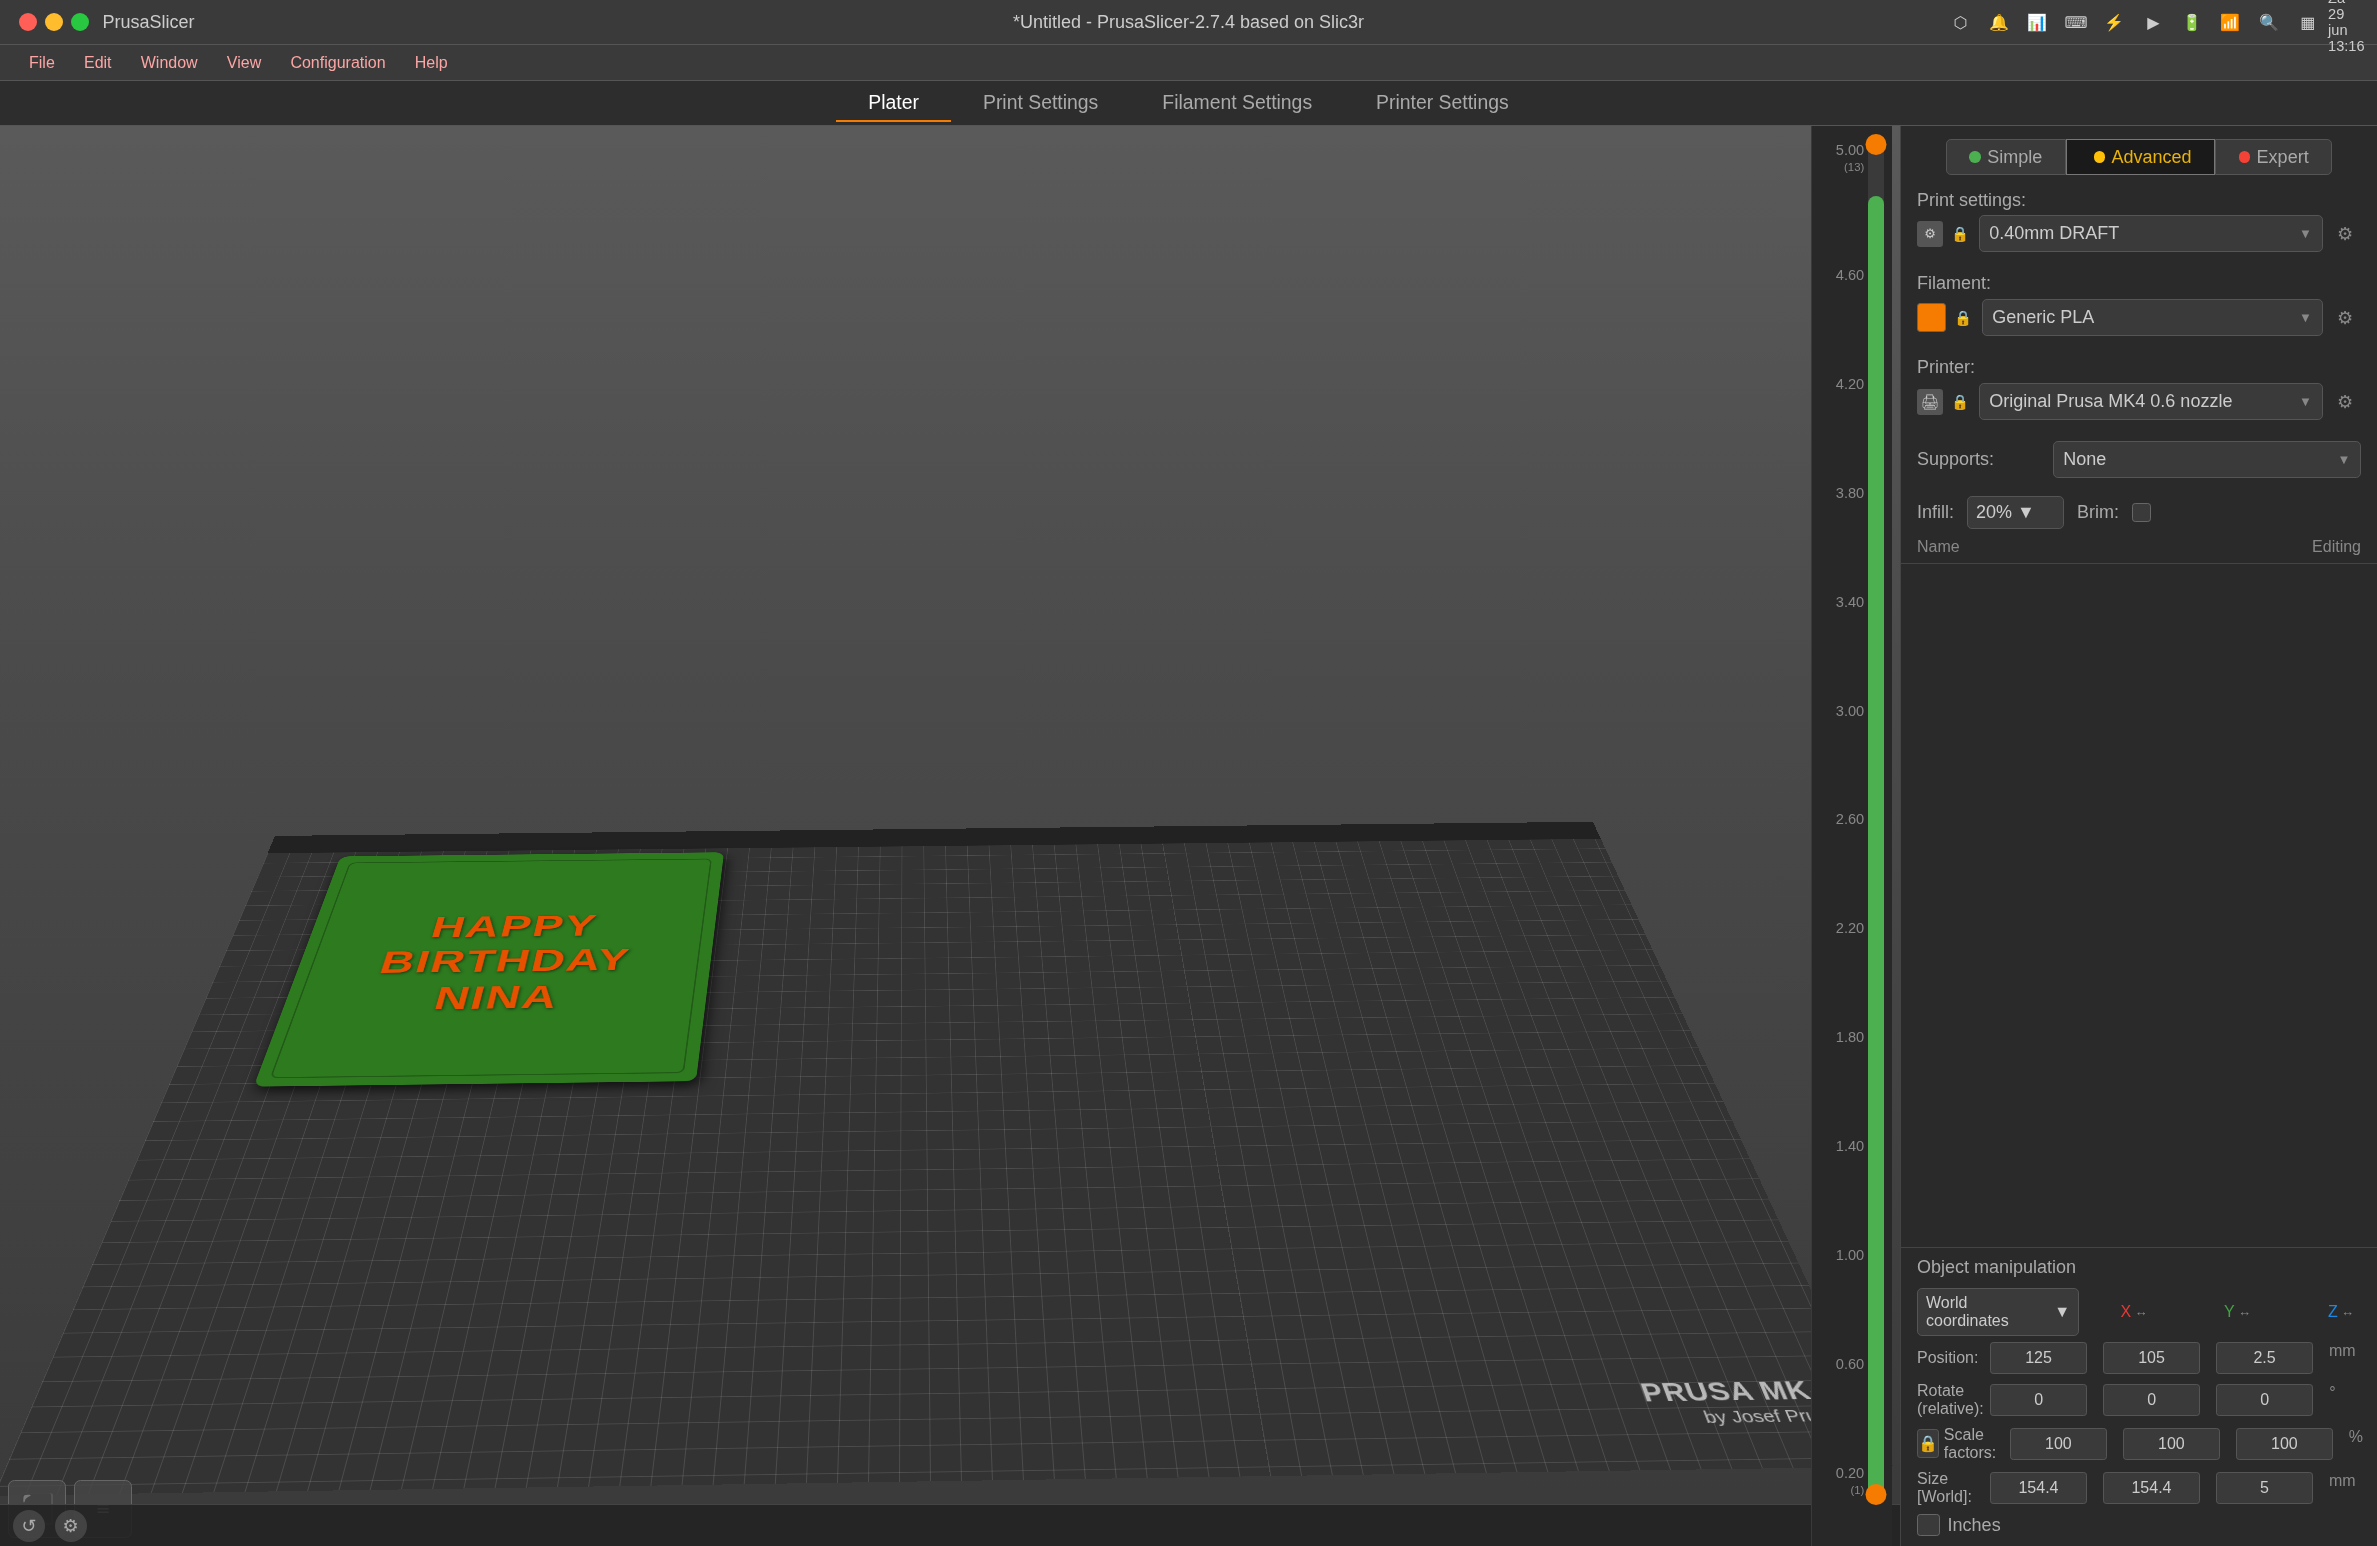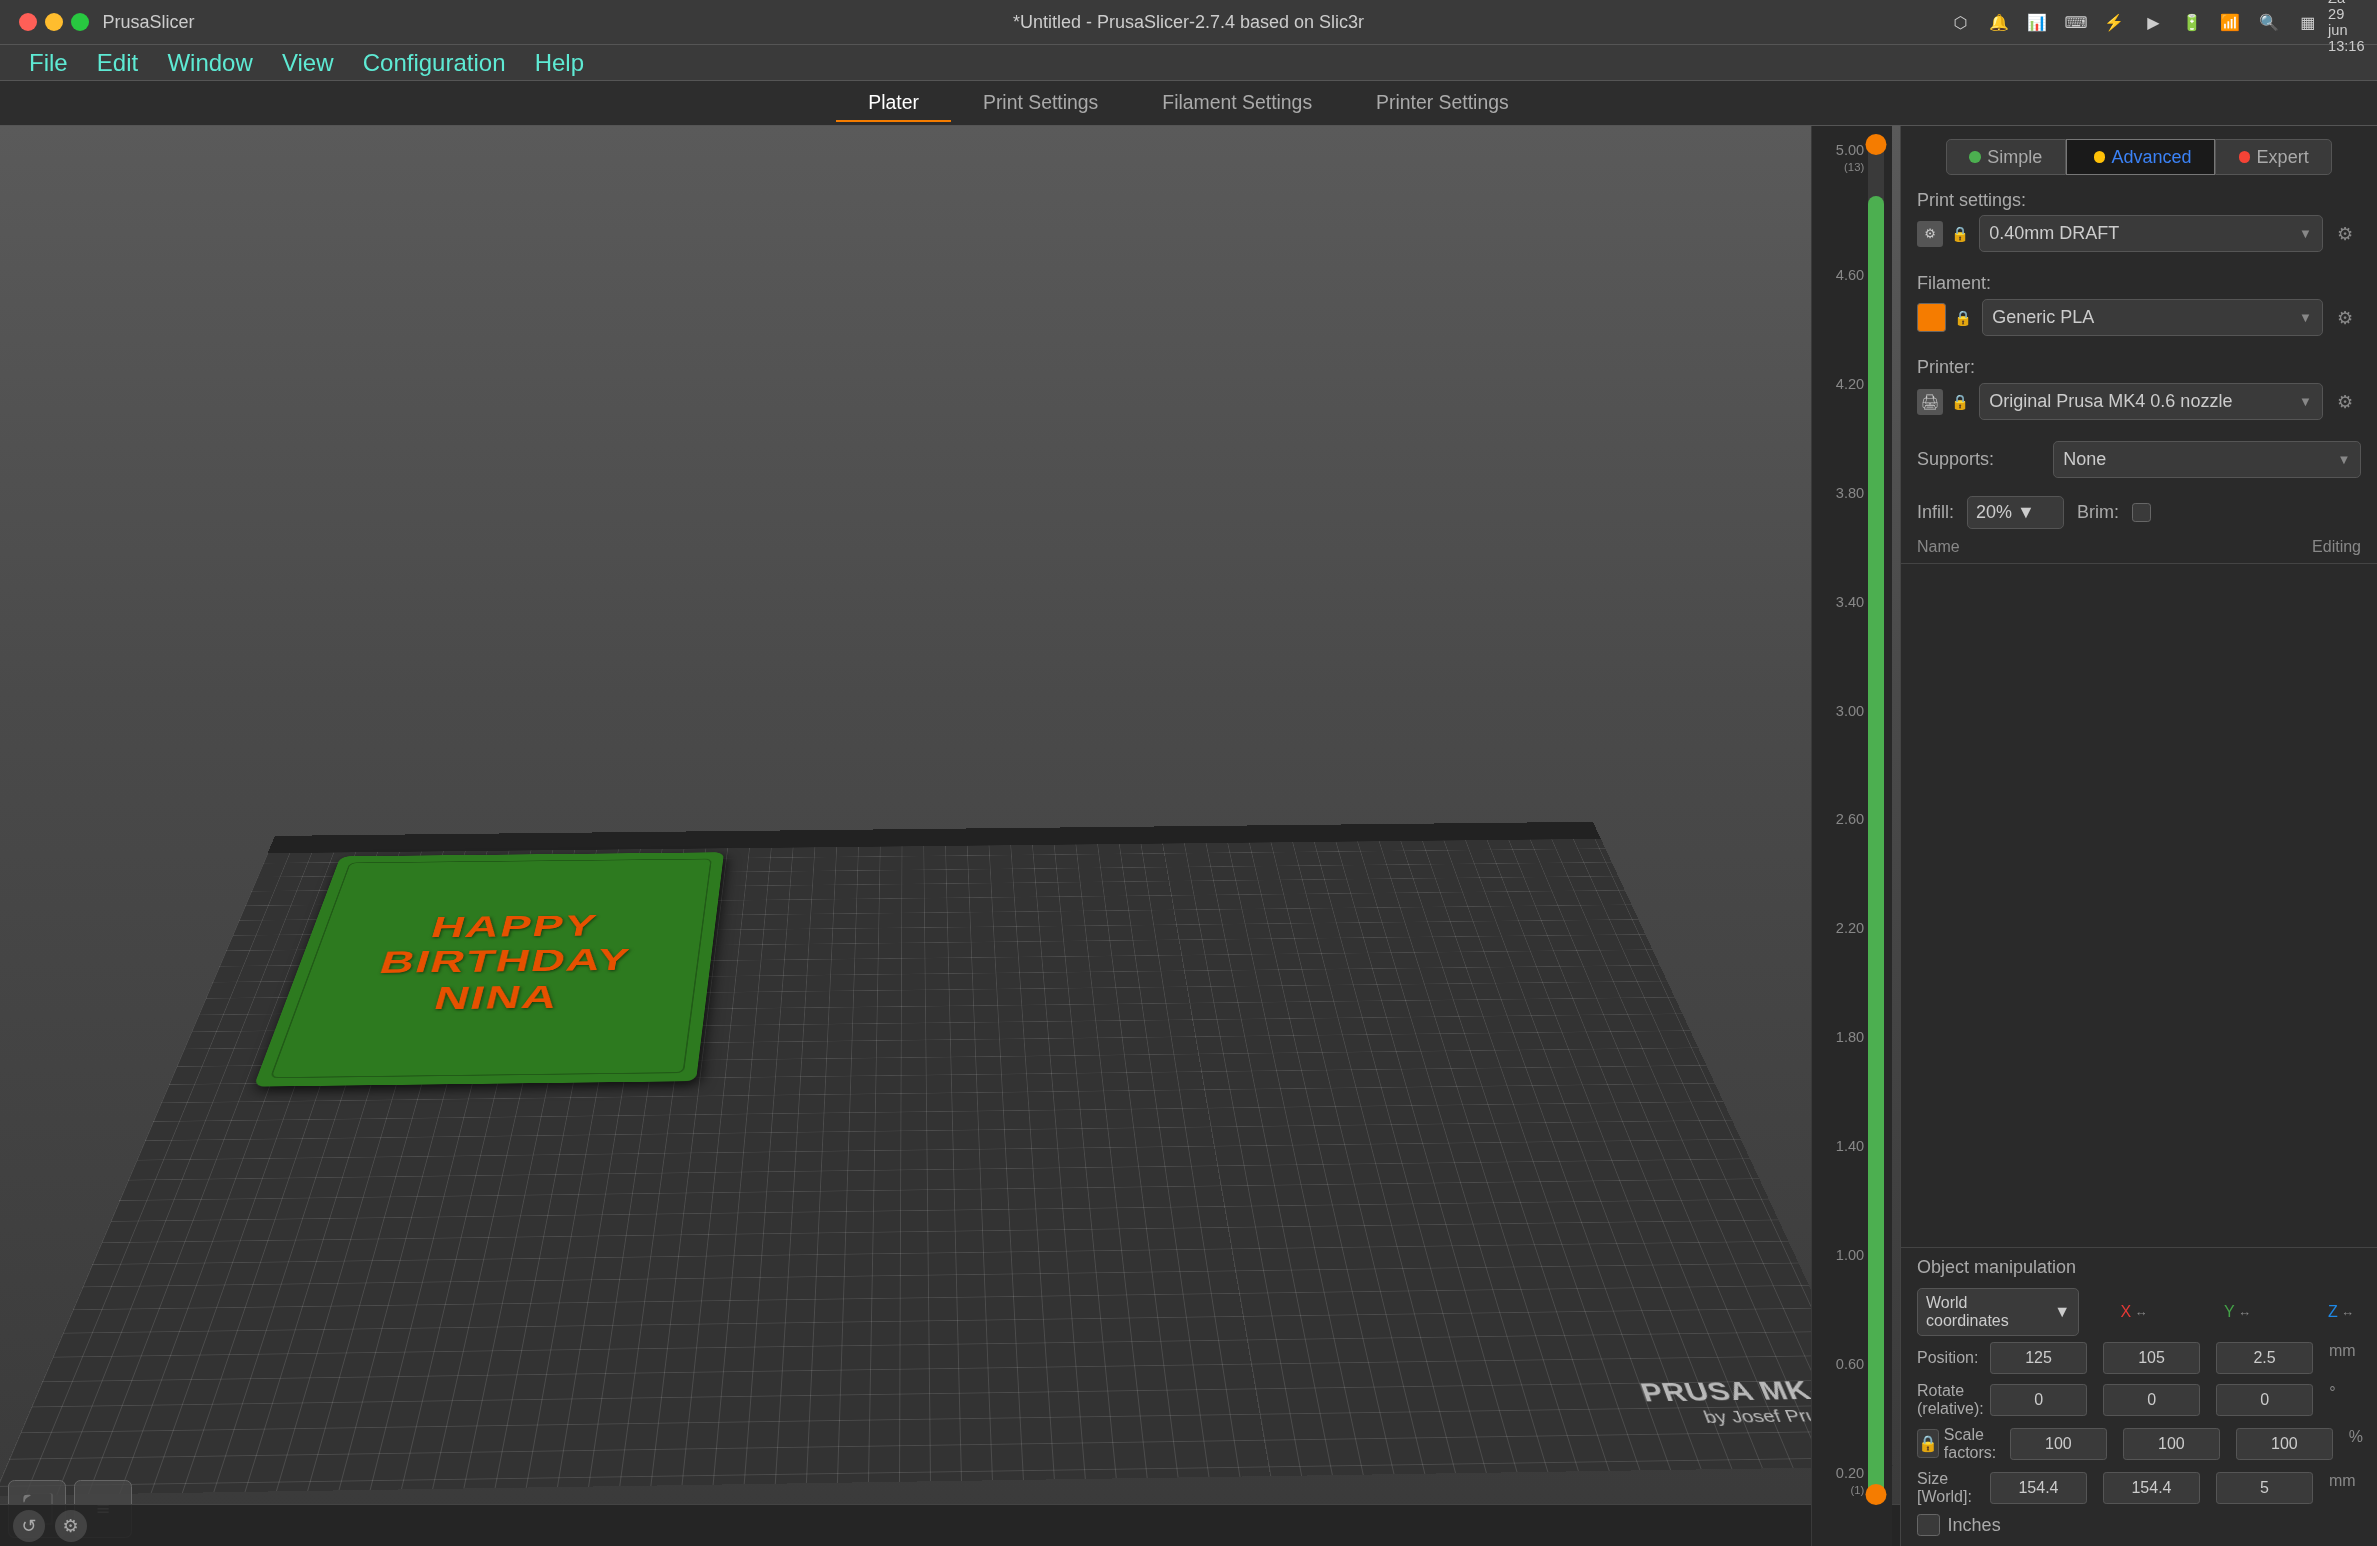--- a/index.html
+++ b/index.html
@@ -74,22 +74,22 @@
       height: 36px;
       background: #3a3a3a;
       display: flex;
       align-items: center;
       padding: 0 16px;
       gap: 3.2px;
       border-bottom: 0.8px solid #555;
     }
     .menu-item {
       padding: 3.2px 13px;
-      font-size: 24px;
-      color: #5eead4;
+      font-size: 16px;
+      color: #fca5a5;
       cursor: pointer;
       border-radius: 3.2px;
     }
 
     
     .tabbar {
       width: 100%;
       height: 45px;
       background: #2d2d2d;
       display: flex;
@@ -611,21 +611,21 @@
     </div>
   </div>
 
   <div class="sidebar">
 
     <div class="mode-buttons">
       <div class="mode-btn">
         <div class="mode-dot dot-green"></div>
         <span>Simple</span>
       </div>
-      <div class="mode-btn active-advanced" style="background:#1a1a1a;color:#3b82f6;border-color:#777;padding-left:27px;">
+      <div class="mode-btn active-advanced" style="background:#1a1a1a;color:#eab308;border-color:#777;padding-left:27px;">
         <div class="mode-dot dot-yellow"></div>
         <span>Advanced</span>
       </div>
       <div class="mode-btn">
         <div class="mode-dot dot-red"></div>
         <span>Expert</span>
       </div>
     </div>
 
     <div class="settings-section">

